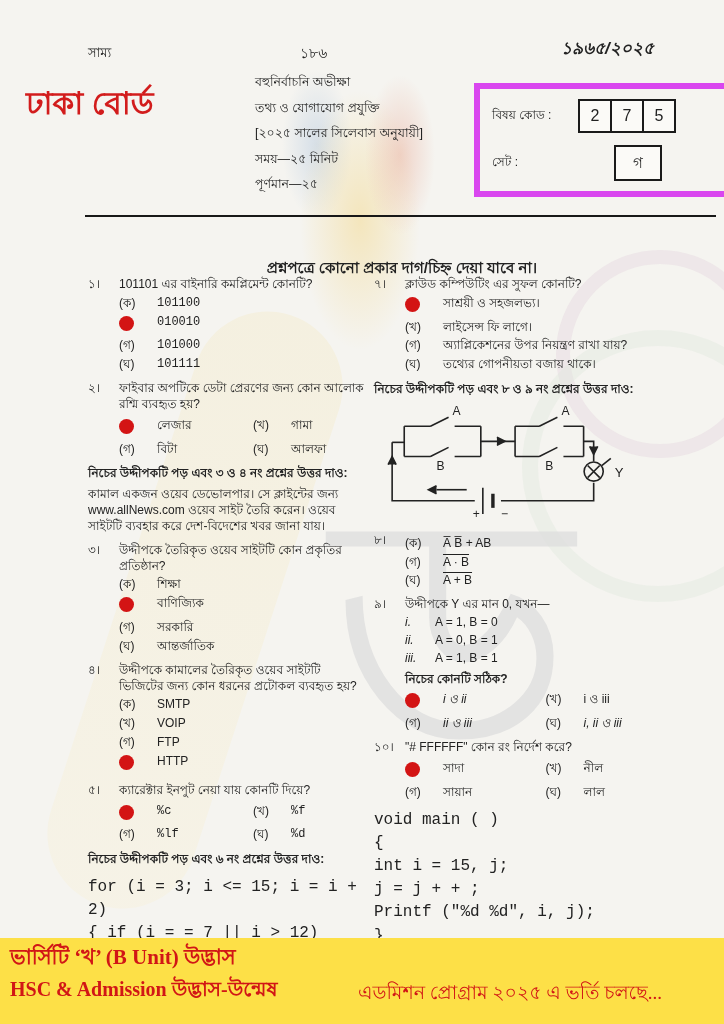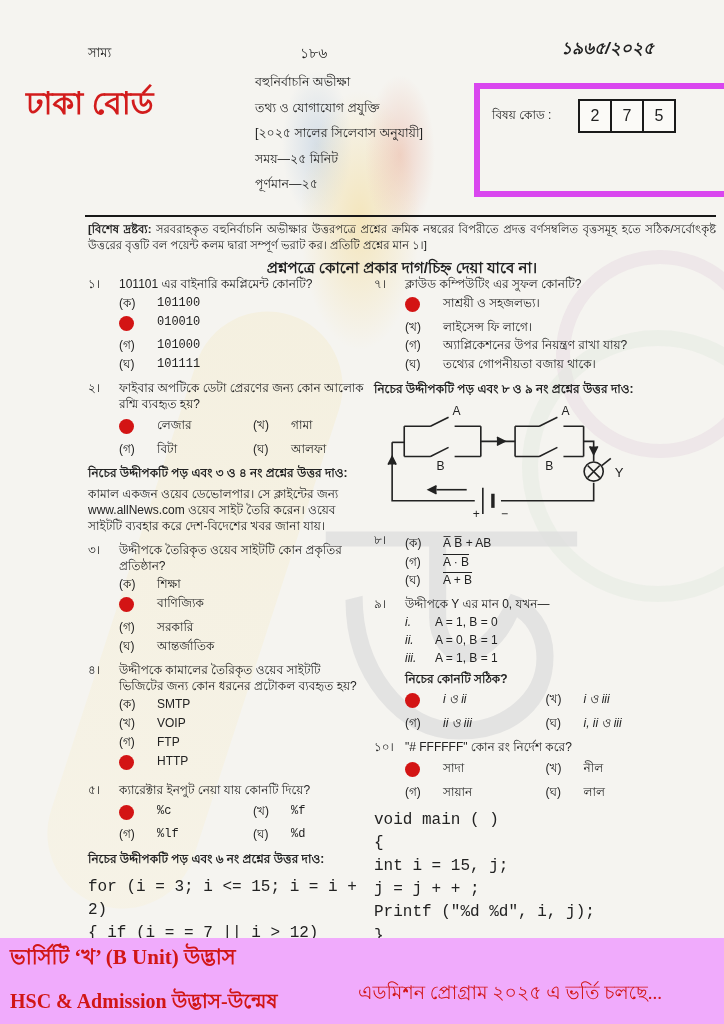--- a/index.html
+++ b/index.html
@@ -58,25 +58,25 @@
   .stim-intro{font-weight:bold; margin-top:9px;}
   .stim-text{margin-top:5px;}
   .codeblock{margin-top:8px; font-family:Liberation Mono, monospace; font-size:16px; line-height:1.45;}
   .ritem{display:flex; gap:10px; margin-top:2px;}
   .rn{flex:none; width:20px; font-style:italic;}
   .subq{font-weight:bold; margin-top:5px;}
   .ovl{text-decoration:overline;}
   .mono{font-family:"Liberation Mono","DejaVu Sans Mono",monospace;}
   .circuit{margin-top:6px;}
   
-  .banner{position:absolute; left:0; top:938px; width:724px; height:86px; background:#f0abfc; z-index:2;}
+  .banner{position:absolute; left:0; top:938px; width:724px; height:86px; background:#fde047; z-index:2;}
   .banner-left{position:absolute; left:10px; top:6px; color:#d11616;
     font-family:"Liberation Serif","DejaVu Serif",serif; font-weight:bold;}
   .banner-l1{font-size:21px;}
-  .banner-l2{font-size:20px; margin-top:16px;}
+  .banner-l2{font-size:20px; margin-top:4px;}
   .banner-right{position:absolute; left:358px; top:42px; color:#d11616; font-weight:normal; font-size:19px;
     font-family:"Liberation Serif","DejaVu Serif",serif;}
   svg text{font-family:"Liberation Sans","DejaVu Sans",sans-serif;}
 </style>
 </head>
 <body>
 
 <div class="paper">
 
   <div class="wm wm-flame-blue"></div>
@@ -103,27 +103,28 @@
     <div>পূর্ণমান—২৫</div>
   </div>
 
   <div class="codebox">
     <div class="coderow">
       <span class="lbl">বিষয় কোড :</span>
       <span class="digitbox">2</span>
       <span class="digitbox">7</span>
       <span class="digitbox">5</span>
     </div>
+    <div class="coderow">
+      <span class="lbl">সেট :</span>
+      <span class="setbox">গ</span>
+    </div>
   </div>
 
   <div class="rule"></div>
 
-  <div class="notice">
-    <b>[বিশেষ দ্রষ্টব্য:</b><span> সরবরাহকৃত বহুনির্বাচনি অভীক্ষার উত্তরপত্রে প্রশ্নের ক্রমিক নম্বরের বিপরীতে প্রদত্ত বর্ণসম্বলিত বৃত্তসমূহ হতে সঠিক/সর্বোৎকৃষ্ট উত্তরের বৃত্তটি বল পয়েন্ট কলম দ্বারা সম্পূর্ণ ভরাট কর। প্রতিটি প্রশ্নের মান ১।]</span>
-  </div>
   <div class="no-marks">প্রশ্নপত্রে কোনো প্রকার দাগ/চিহ্ন দেয়া যাবে না।</div>
 
   <div class="col col-left">
 
     <div class="q" style="margin-top:0;">
       <span class="qnum">১।</span>
       <div class="qbody">
         <div class="qtext mono" style="font-family:'Liberation Sans','DejaVu Sans',sans-serif;">101101 এর বাইনারি কমপ্লিমেন্ট কোনটি?</div>
         <div class="opts">
           <div class="opt">
@@ -398,21 +399,21 @@
             <span>A = 1, B = 1</span>
           </div>
         <div class="subq">নিচের কোনটি সঠিক?</div>
         <div class="opts opts-grid">
           <div class="opt">
               <span class="olabel"><span class="dot"></span></span>
               <span style="font-style:italic">i ও ii</span>
             </div>
           <div class="opt">
               <span class="olabel">(খ)</span>
-              <span style="font-style:italic">i ও iii</span>
+              <span style="">i ও iii</span>
             </div>
           <div class="opt">
               <span class="olabel">(গ)</span>
               <span style="font-style:italic">ii ও iii</span>
             </div>
           <div class="opt">
               <span class="olabel">(ঘ)</span>
               <span style="font-style:italic">i, ii ও iii</span>
             </div>
         </div>

